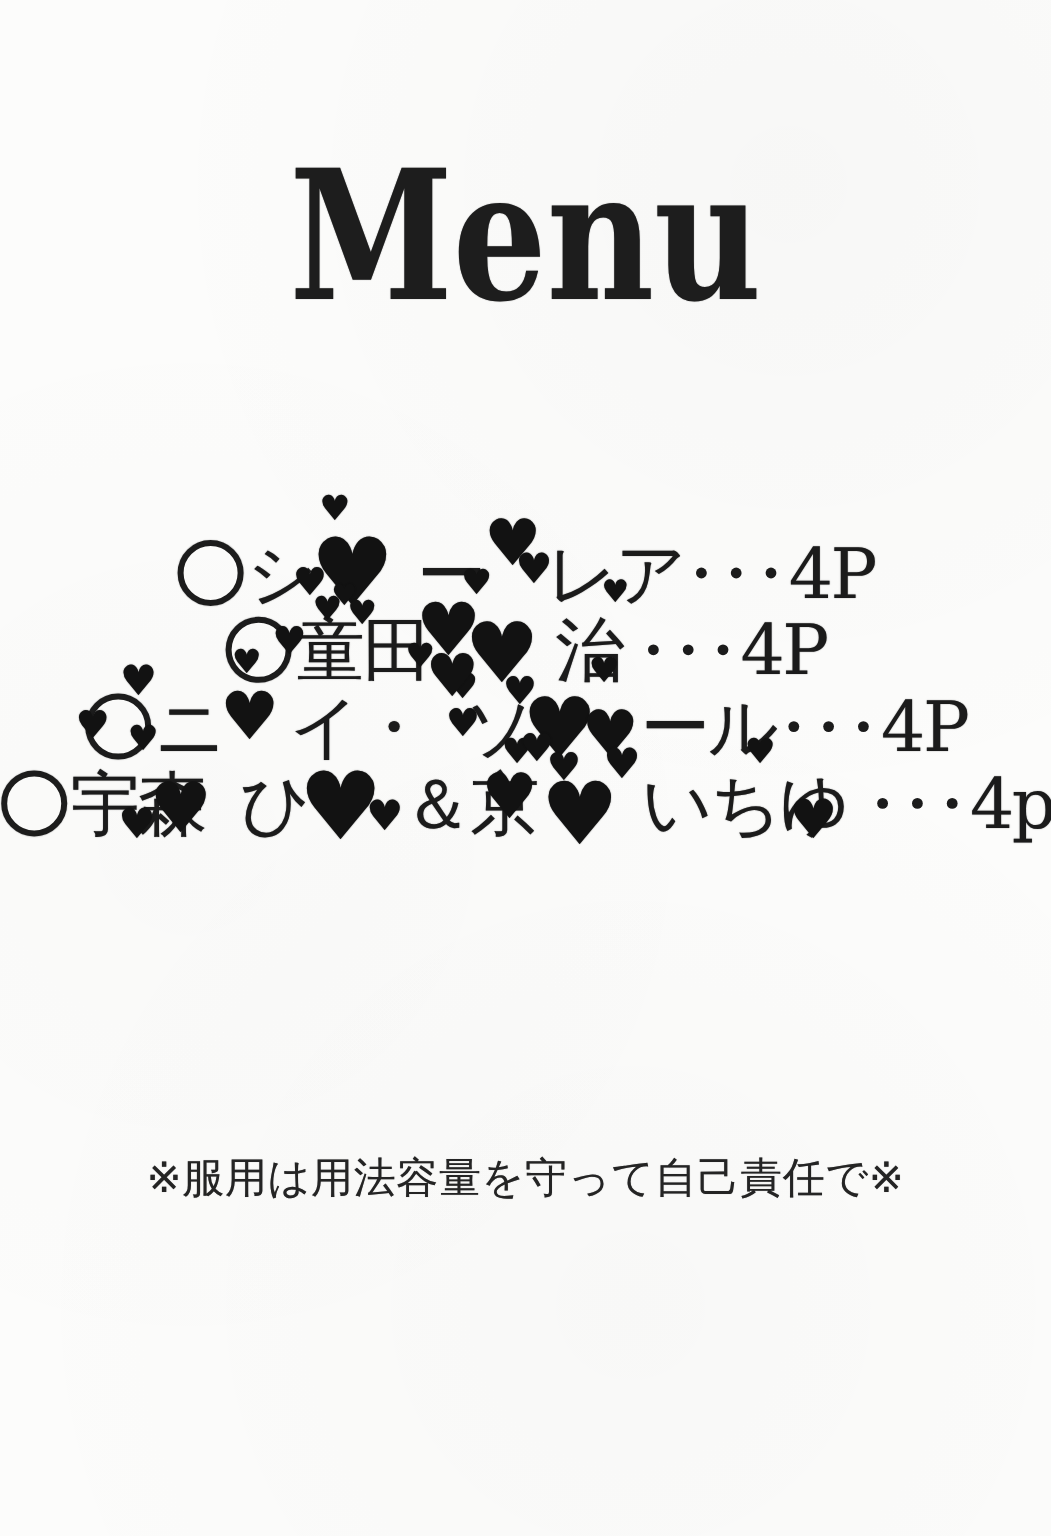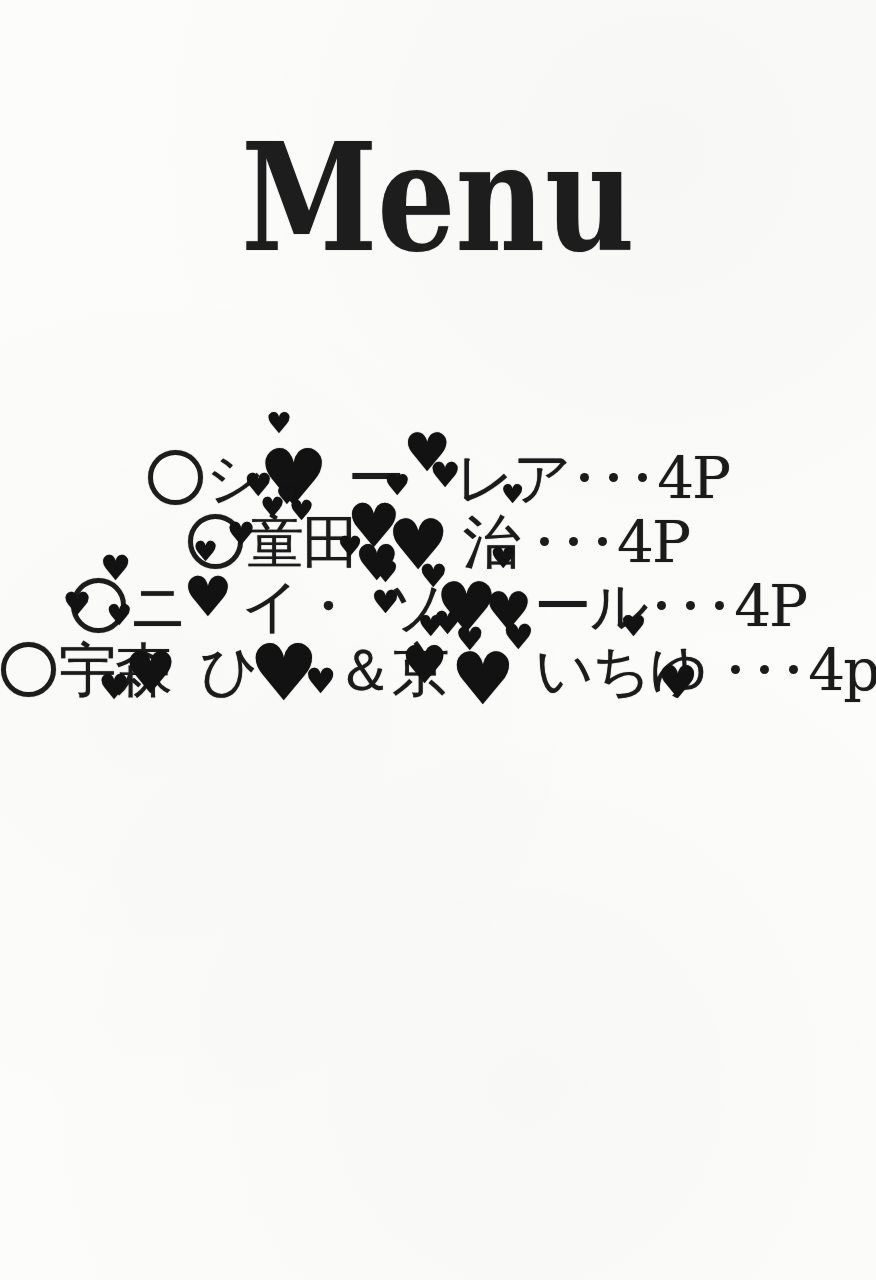--- a/index.html
+++ b/index.html
@@ -70,13 +70,14 @@
 <div class="page">
   <h1 class="title"><span class="title-inner">Menu</span></h1>
 
   <div class="menu-list">
       <div class="menu-line"><span class="circle"></span><span class="mtext">シ</span><span class="cluster" style="width: 84.1px;"><span class="heart" style="font-size: 78.3px; left: -4.64px; top: -12.76px;">♥</span><span class="heart" style="font-size: 29px; left: 2.9px; top: -43.5px;">♥</span><span class="heart" style="font-size: 27.84px; left: -2.9px; top: 41.76px;">♥</span><span class="heart" style="font-size: 27.84px; left: 26.1px; top: 45.24px;">♥</span></span><span class="mtext">ー</span><span class="cluster" style="width: 52.2px;"><span class="heart" style="font-size: 53.36px; left: 0px; top: -26.1px;">♥</span><span class="heart" style="font-size: 34.8px; left: 26.1px; top: 5.8px;">♥</span></span><span class="mtext">レア</span><span class="dot"></span><span class="dot"></span><span class="dot"></span><span class="mtext">4P</span></div>
       <div class="menu-line"><span class="circle"></span><span class="mtext">童</span><span class="cluster" style="width: 0px;"><span class="heart" style="font-size: 31.9px; left: -58px; top: -46.4px;">♥</span><span class="heart" style="font-size: 24.36px; left: -26.1px; top: -31.9px;">♥</span></span><span class="mtext">田</span><span class="cluster" style="width: 104.4px;"><span class="heart" style="font-size: 60.9px; left: -11.6px; top: -20.3px;">♥</span><span class="heart" style="font-size: 69.6px; left: 29px; top: -5.8px;">♥</span><span class="heart" style="font-size: 29px; left: 26.1px; top: -45.24px;">♥</span><span class="heart" style="font-size: 27.84px; left: -20.3px; top: 17.4px;">♥</span><span class="heart" style="font-size: 29px; left: 14.5px; top: 41.76px;">♥</span><span class="heart" style="font-size: 31.9px; left: 60.9px; top: 45.24px;">♥</span></span><span class="mtext">治</span><span class="cluster" style="width: 11.6px;"><span class="heart" style="font-size: 26.1px; left: -17.4px; top: -34.8px;">♥</span></span><span class="dot"></span><span class="dot"></span><span class="dot"></span><span class="mtext">4P</span></div>
       <div class="menu-line"><span class="circle"></span><span class="cluster" style="width: 0px;"><span class="heart" style="font-size: 34.8px; left: -29px; top: -29px;">♥</span></span><span class="mtext">ニ</span><span class="cluster" style="width: 55.1px;"><span class="heart" style="font-size: 55.1px; left: -2.9px; top: -10.44px;">♥</span><span class="heart" style="font-size: 27.84px; left: 6.96px; top: -41.76px;">♥</span><span class="heart" style="font-size: 31.9px; left: 40.6px; top: -60.9px;">♥</span></span><span class="mtext">イ・</span><span class="cluster" style="width: 31.9px;"><span class="heart" style="font-size: 49.3px; left: 0px; top: -40.6px;">♥</span></span><span class="mtext">ソ</span><span class="cluster" style="width: 89.9px;"><span class="heart" style="font-size: 69.6px; left: -8.7px; top: -6.96px;">♥</span><span class="heart" style="font-size: 53.36px; left: 40.6px; top: 4.64px;">♥</span><span class="heart" style="font-size: 29px; left: 46.4px; top: -35.96px;">♥</span><span class="heart" style="font-size: 31.9px; left: 11.6px; top: 43.5px;">♥</span><span class="heart" style="font-size: 29px; left: -26.1px; top: 31.9px;">♥</span></span><span class="mtext">ール</span><span class="dot"></span><span class="dot"></span><span class="dot"></span><span class="mtext">4P</span></div>
       <div class="menu-line"><span class="circle"></span><span class="mtext">宇</span><span class="cluster" style="width: 0px;"><span class="heart" style="font-size: 31.9px; left: -52.2px; top: -55.1px;">♥</span><span class="heart" style="font-size: 29px; left: -8.7px; top: -43.5px;">♥</span></span><span class="mtext">森</span><span class="cluster" style="width: 29px;"><span class="heart" style="font-size: 58px; left: -46.4px; top: 0px;">♥</span><span class="heart" style="font-size: 34.8px; left: -72.5px; top: 26.1px;">♥</span></span><span class="mtext">ひ</span><span class="cluster" style="width: 78.3px;"><span class="heart" style="font-size: 78.3px; left: -8.7px; top: -10.44px;">♥</span><span class="heart" style="font-size: 34.8px; left: 47.56px; top: 20.3px;">♥</span></span><span class="mtext">＆</span><span class="cluster" style="width: 0px;"><span class="heart" style="font-size: 31.9px; left: -20.3px; top: -56.84px;">♥</span></span><span class="mtext">京</span><span class="cluster" style="width: 87px;"><span class="heart" style="font-size: 52.2px; left: -46.4px; top: -4.64px;">♥</span><span class="heart" style="font-size: 31.9px; left: -14.5px; top: -35.96px;">♥</span><span class="heart" style="font-size: 72.5px; left: 2.9px; top: -1.16px;">♥</span><span class="heart" style="font-size: 34.8px; left: 55.1px; top: -24.36px;">♥</span></span><span class="mtext">いち</span><span class="cluster" style="width: 0px;"><span class="heart" style="font-size: 29px; left: -29px; top: -31.9px;">♥</span></span><span class="mtext">ゆ</span><span class="cluster" style="width: 14.5px;"><span class="heart" style="font-size: 45.24px; left: -49.3px; top: 16.24px;">♥</span></span><span class="dot"></span><span class="dot"></span><span class="dot"></span><span class="mtext">4p</span></div>
     </div>
 
+  <div class="footnote">※服用は用法容量を守って自己責任で※</div>
 </div>
 
 </body></html>

